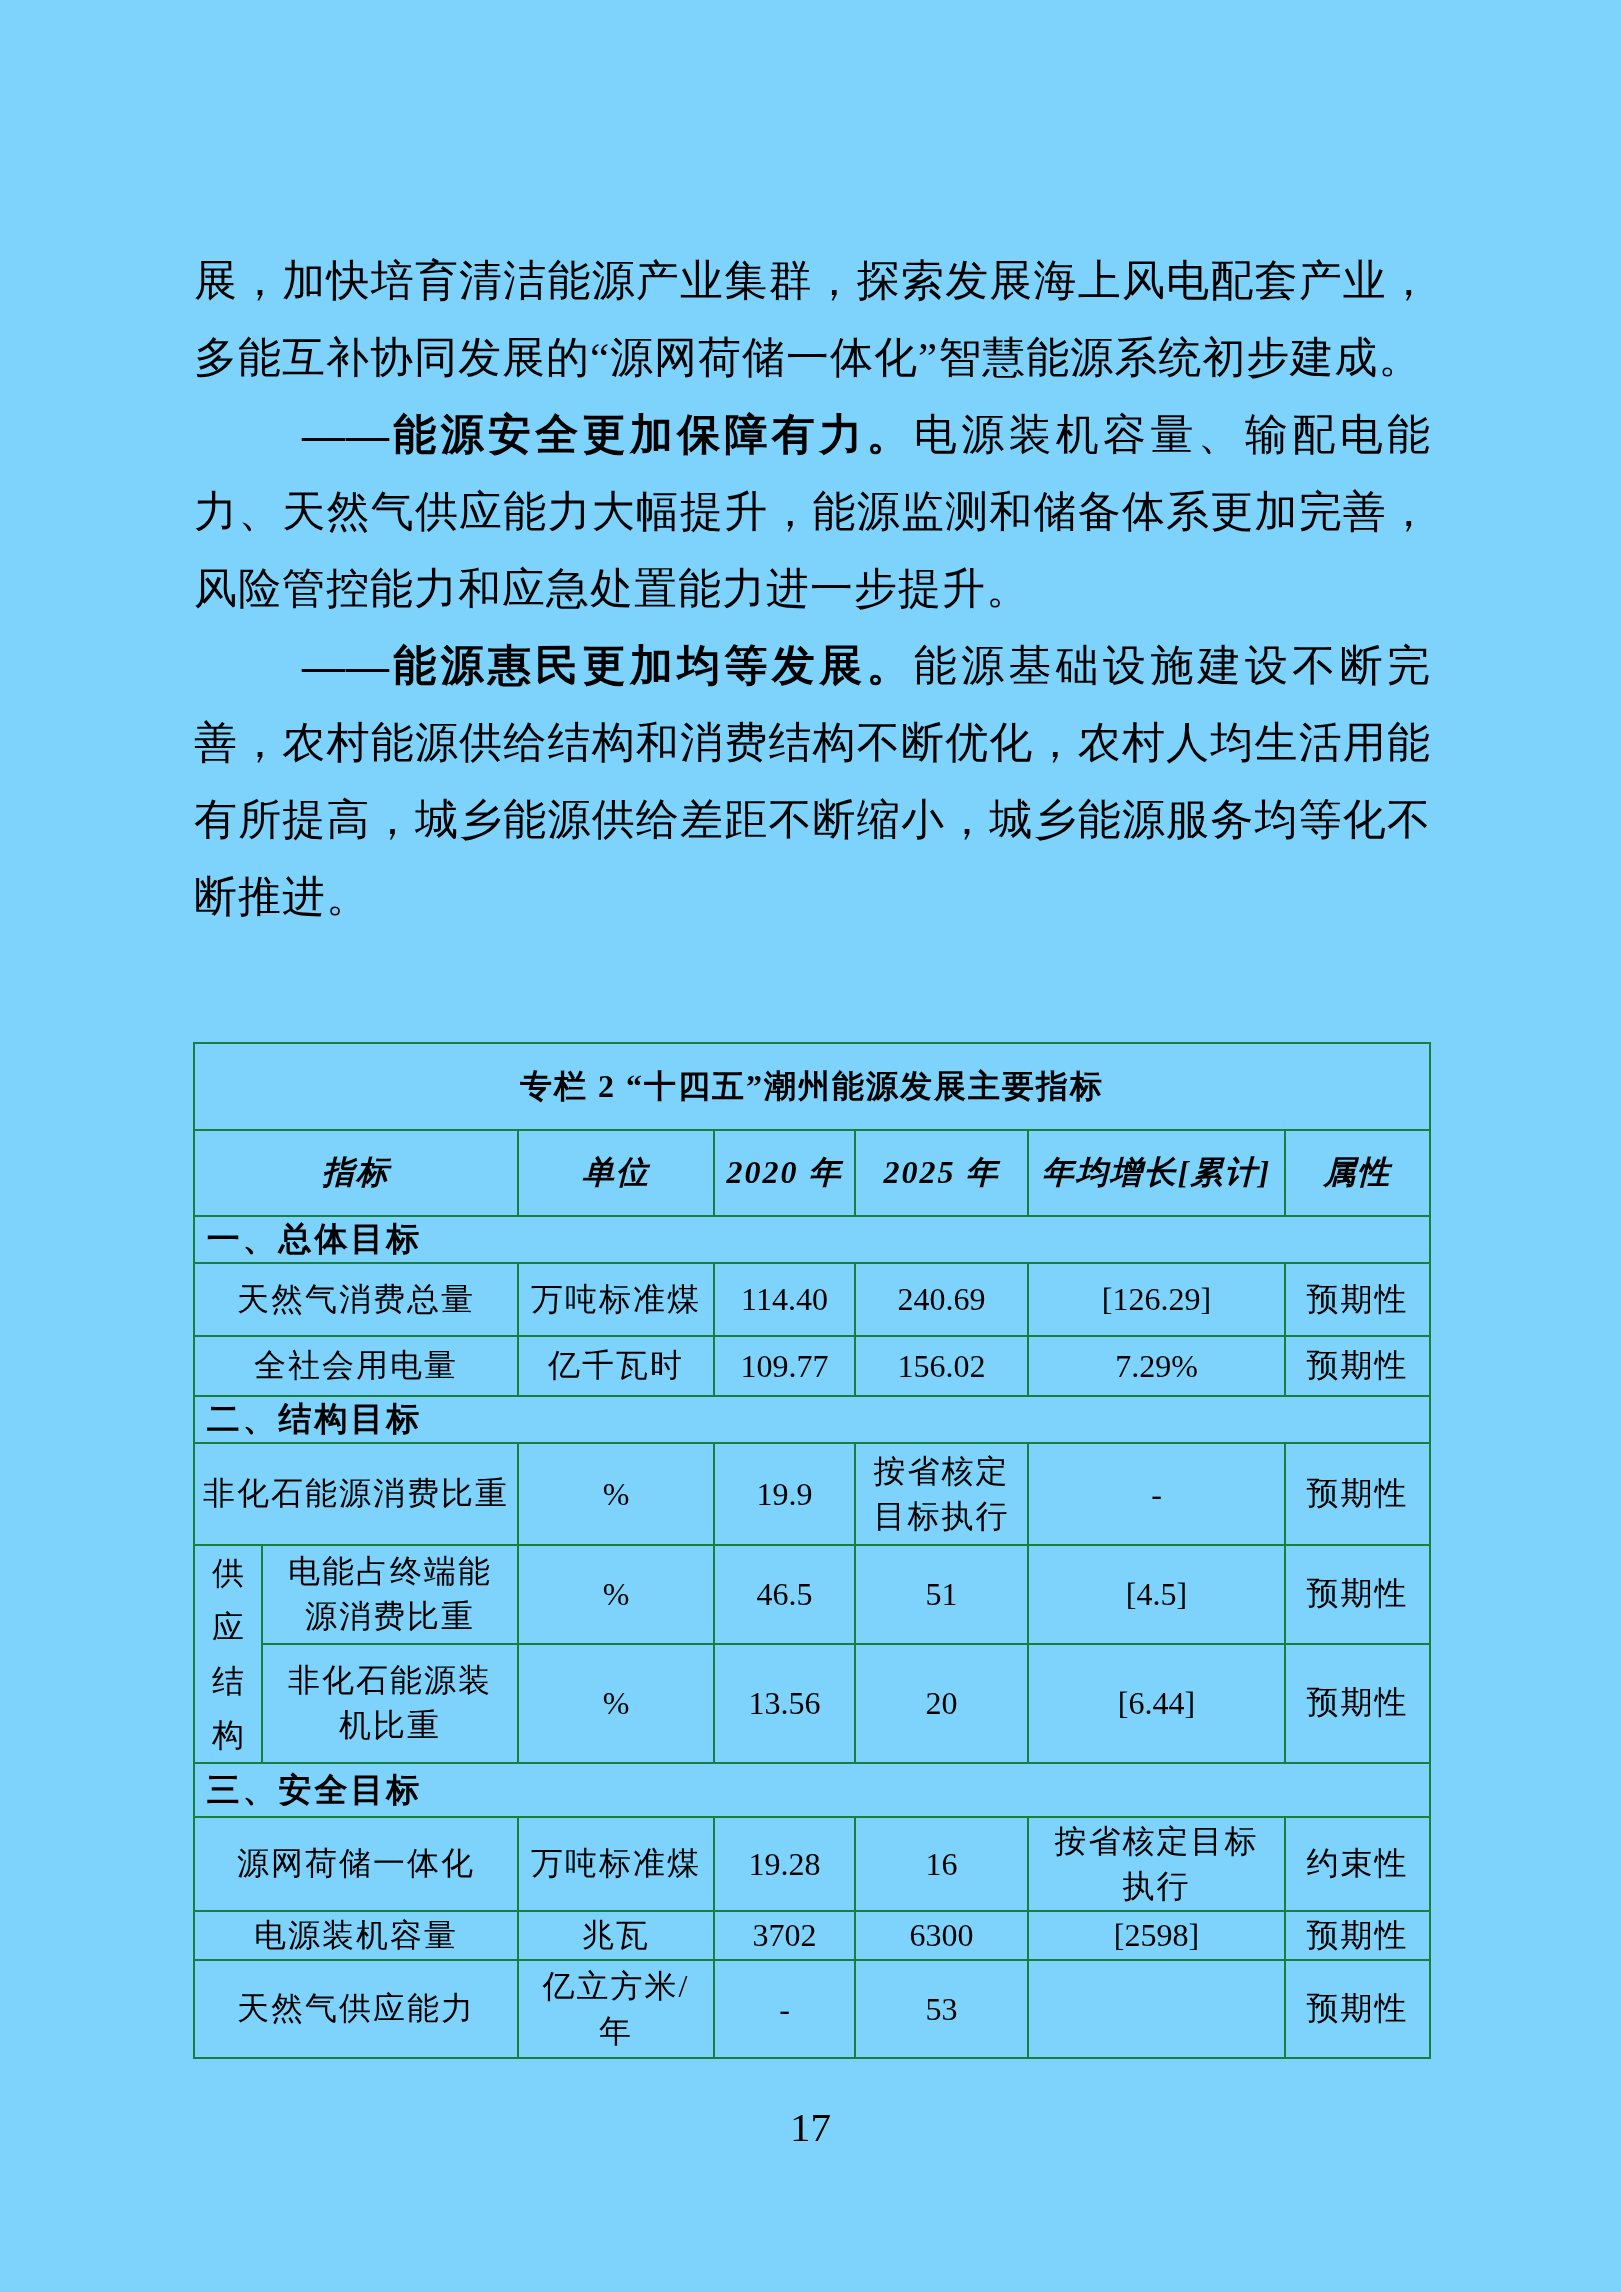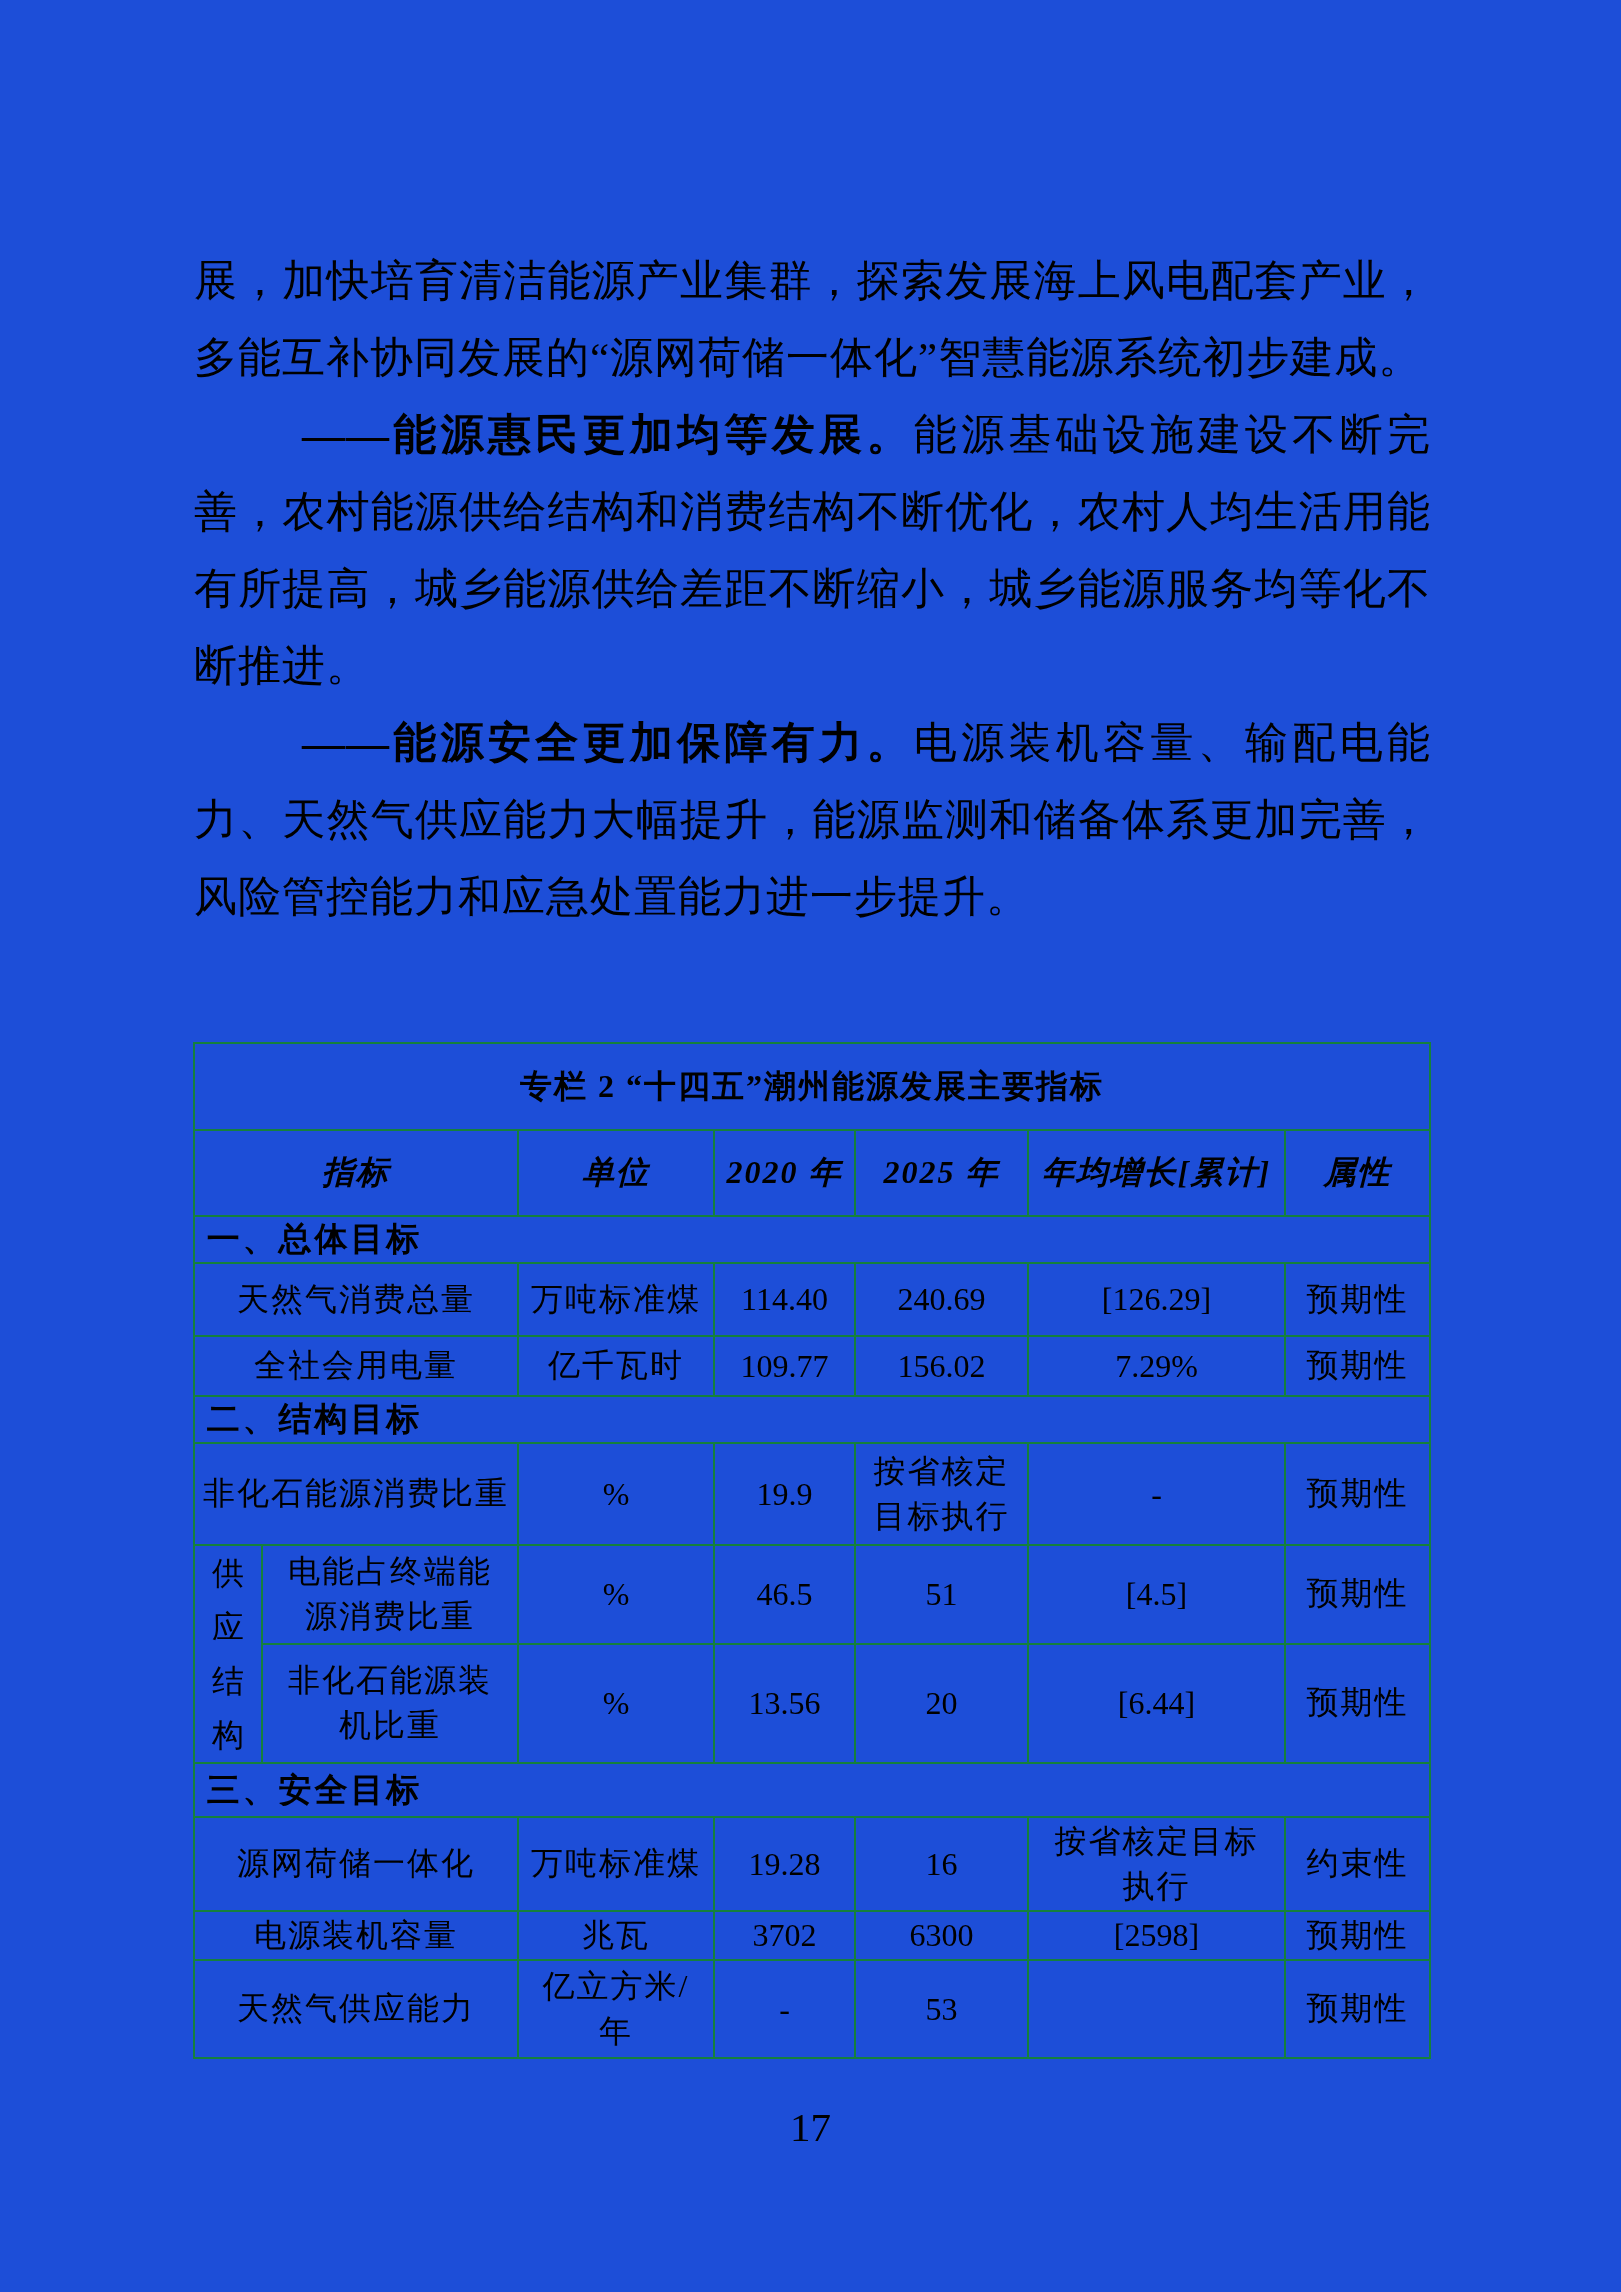--- a/index.html
+++ b/index.html
@@ -4,21 +4,21 @@
 <style>
   html, body {
     margin: 0;
     padding: 0;
     background: #ffffff;
   }
   .page {
     position: relative;
     width: 1621px;
     height: 2293px;
-    background: #1d4ed8;
+    background: #7dd3fc;
     color: #000000;
     font-family: "Liberation Serif", "DejaVu Serif", serif;
     overflow: hidden;
   }
   .content {
     position: absolute;
     left: 194px;
     width: 1237px;
     top: 242px;
   }
@@ -92,22 +92,22 @@
     font-size: 41px;
   }
 </style>
 </head>
 <body>
 
 <div class="page">
 
   <div class="content">
     <p><span class="lead"></span><span>展，加快培育清洁能源产业集群，探索发展海上风电配套产业，多能互补协同发展的“源网荷储一体化”智慧能源系统初步建成。</span></p>
+    <p class="indent"><span class="lead">——能源安全更加保障有力。</span><span>电源装机容量、输配电能力、天然气供应能力大幅提升，能源监测和储备体系更加完善，风险管控能力和应急处置能力进一步提升。</span></p>
     <p class="indent"><span class="lead">——能源惠民更加均等发展。</span><span>能源基础设施建设不断完善，农村能源供给结构和消费结构不断优化，农村人均生活用能有所提高，城乡能源供给差距不断缩小，城乡能源服务均等化不断推进。</span></p>
-    <p class="indent"><span class="lead">——能源安全更加保障有力。</span><span>电源装机容量、输配电能力、天然气供应能力大幅提升，能源监测和储备体系更加完善，风险管控能力和应急处置能力进一步提升。</span></p>
   </div>
 
   <div class="table-wrap">
     <table class="indicators">
       <colgroup>
         <col style="width:68px">
         <col style="width:256px">
         <col style="width:196px">
         <col style="width:141px">
         <col style="width:173px">

